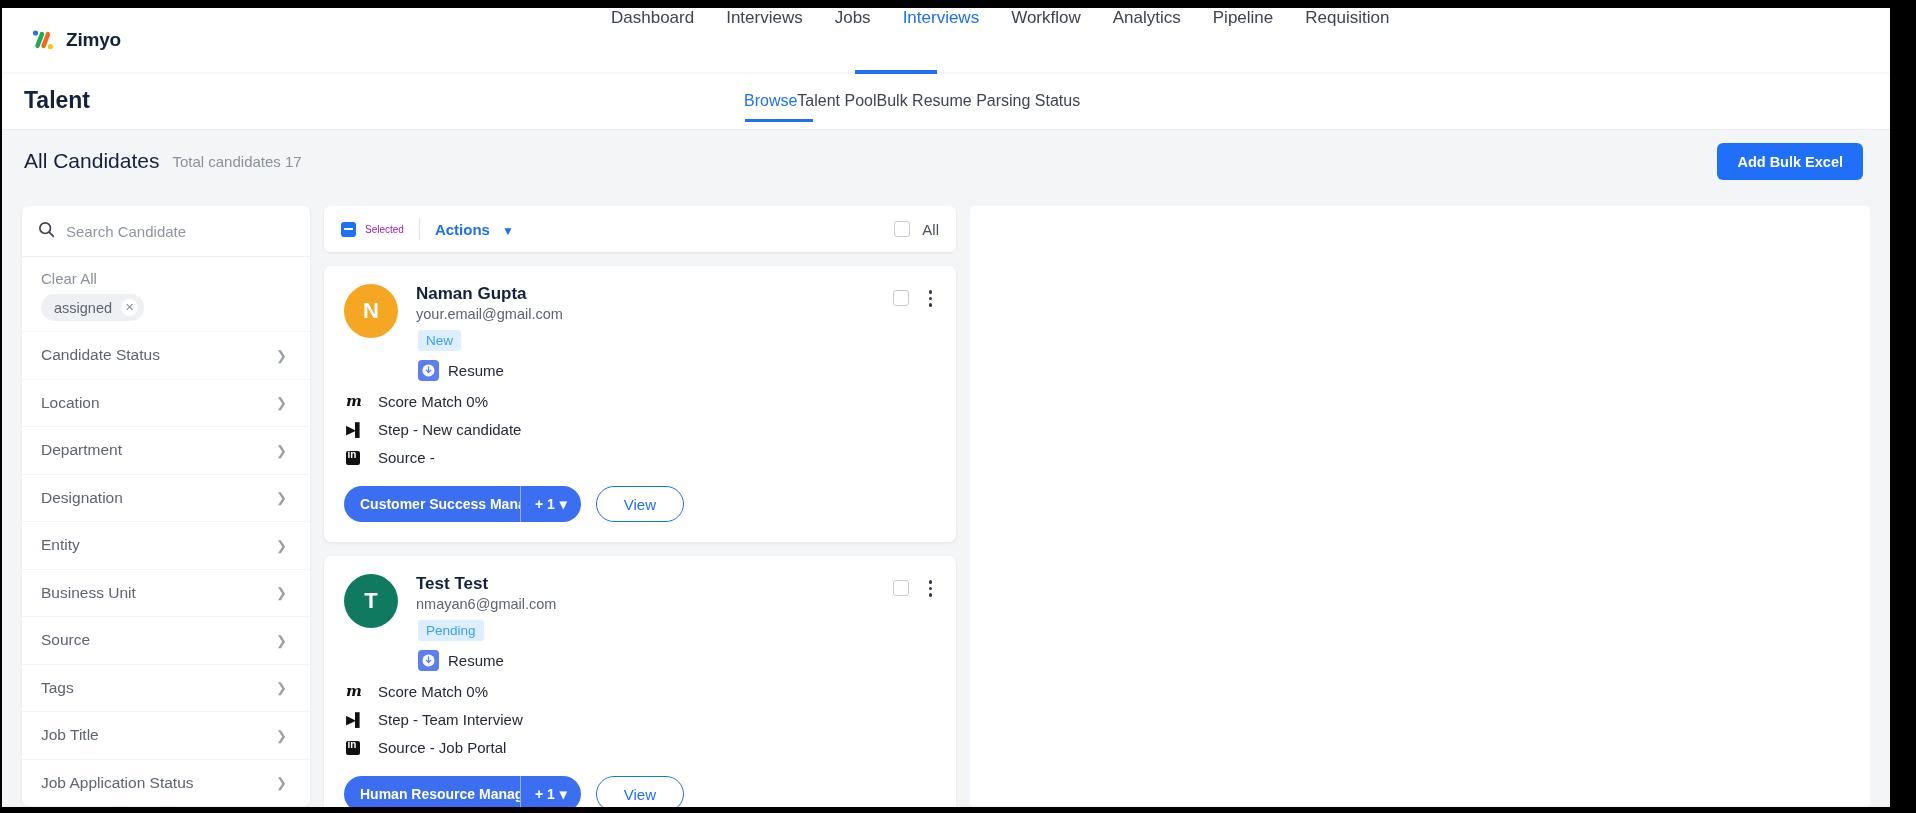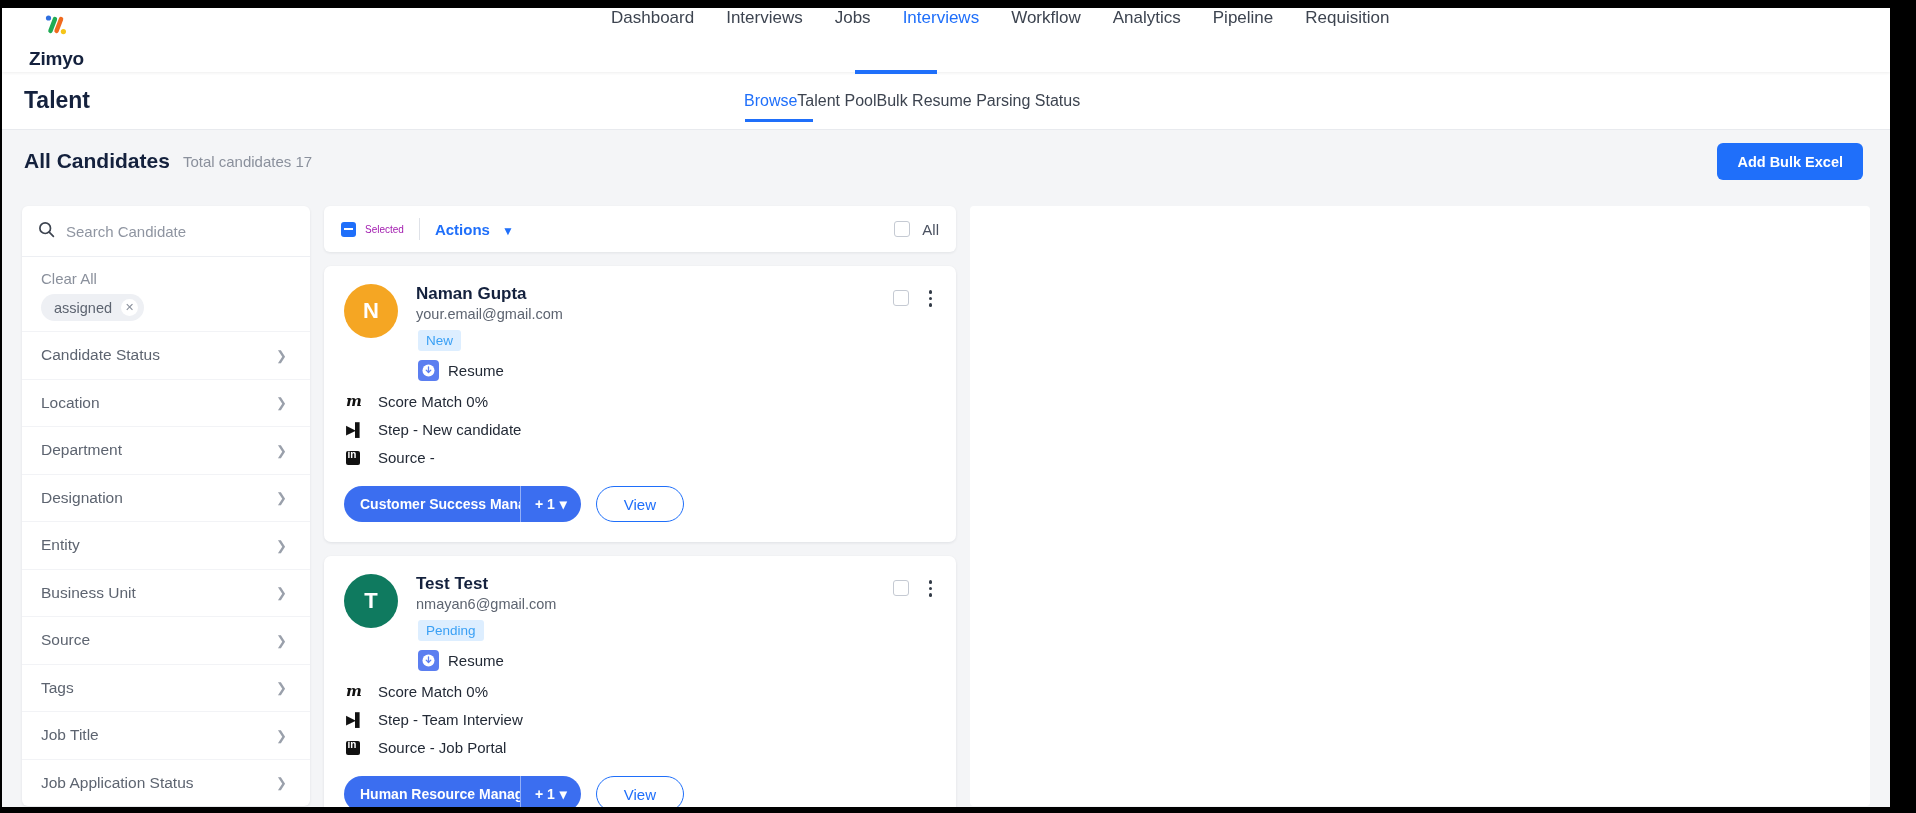--- a/index.html
+++ b/index.html
@@ -22,21 +22,21 @@
   .bezel-left   { position:absolute; left:0; top:0; width:2px; height:813px; background:#000; z-index:60; }
 
   
   .topbar {
     position: absolute; left: 2px; top: 8px; width: 1888px; height: 64px;
     background: #ffffff;
     display: flex; align-items: center;
     box-shadow: 0 1px 3px rgba(0,0,0,0.07);
     z-index: 20;
   }
-  .brand { display:flex; align-items:center; gap:9px; margin-left: 27px; flex-direction: column; }
+  .brand { display:flex; align-items:center; gap:9px; margin-left: 27px; }
   .brand-logo { width: 28px; height: 28px; position: relative; }
   .brand-name { font-size: 19px; font-weight: 700; color: #14213d; letter-spacing: -0.2px; }
 
   .topnav { position:absolute; left: 597px; top: 0; height: 64px; display:flex; gap: 32px; margin-left: 12px; }
   .topnav a {
     font-size: 17px; color: #3d4450; text-decoration: none; white-space: nowrap;
   }
   .topnav a.active { color: #1f6ffa; }
 
   
@@ -56,21 +56,21 @@
   }
   .tab-indicator-top {
     position:absolute; left: 855px; top: 70px; width: 82px; height: 4px; background: #1f6ffa; z-index: 30;
   }
 
   
   .pagehead {
     position: absolute; left: 2px; top: 130px; width: 1888px; height: 62px;
     background: #f4f5f7; display:flex; align-items:center;
   }
-  .pagehead-title { margin-left: 22px; font-size: 21px; font-weight: 700; color: #14213d; }
+  .pagehead-title { margin-left: 22px; font-size: 21px; font-weight: 400; color: #14213d; }
   .pagehead-sub { margin-left: 13px; font-size: 15px; color: #8a909c; }
   .actionbtns { position:absolute; right: 27px; top: 13px; display:flex; gap: 13px; }
   .btn-primary {
     background: #1f6ffa; color:#fff; border:none; border-radius: 6px;
     font-size: 14.5px; font-weight: 700; padding: 0 20px; height: 37px;
     font-family:"Liberation Sans", sans-serif; cursor:pointer; white-space:nowrap;
   }
 
   
   .body-area { position:absolute; left:2px; top:192px; width:1888px; height:615px; }

